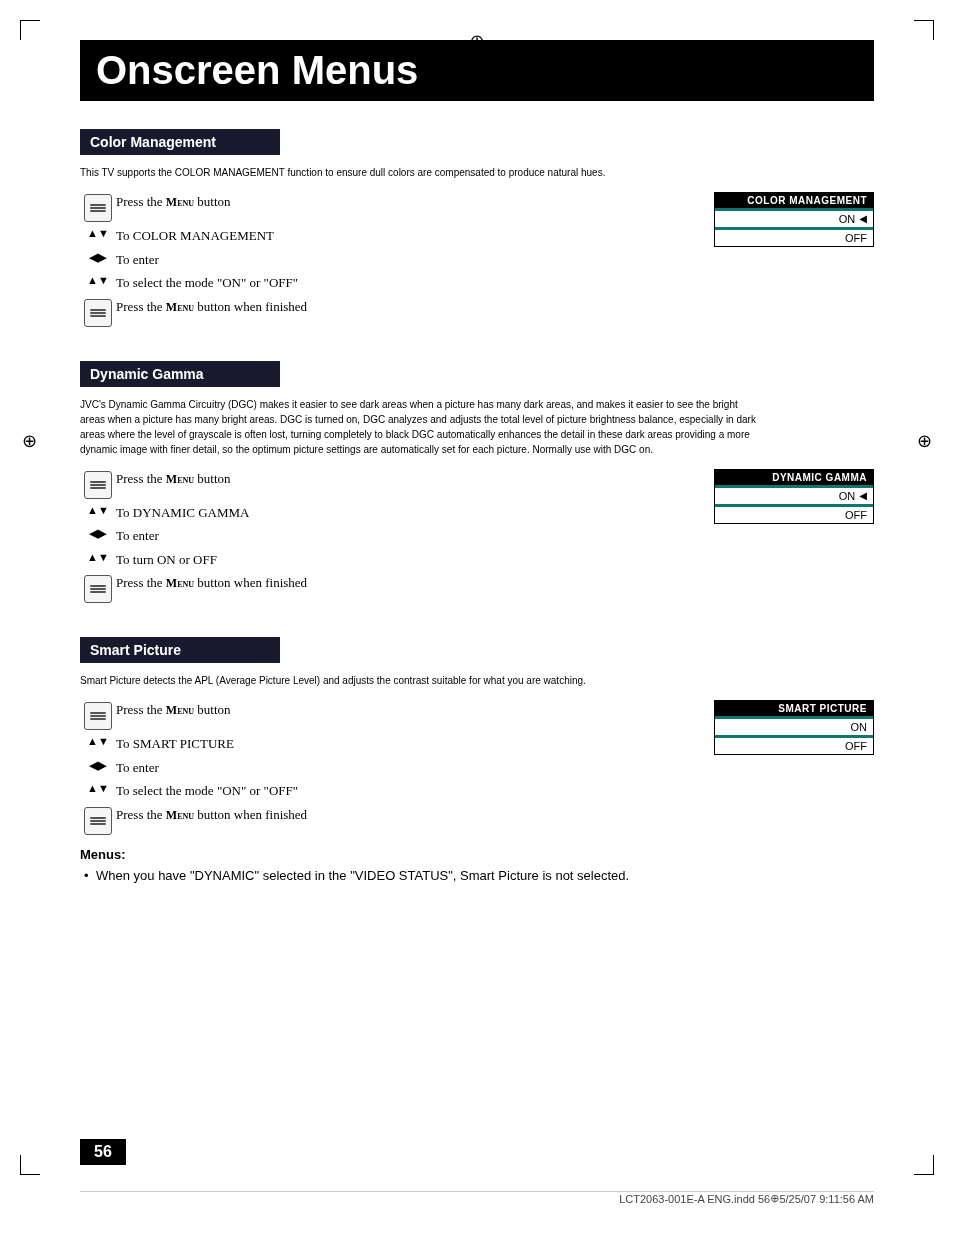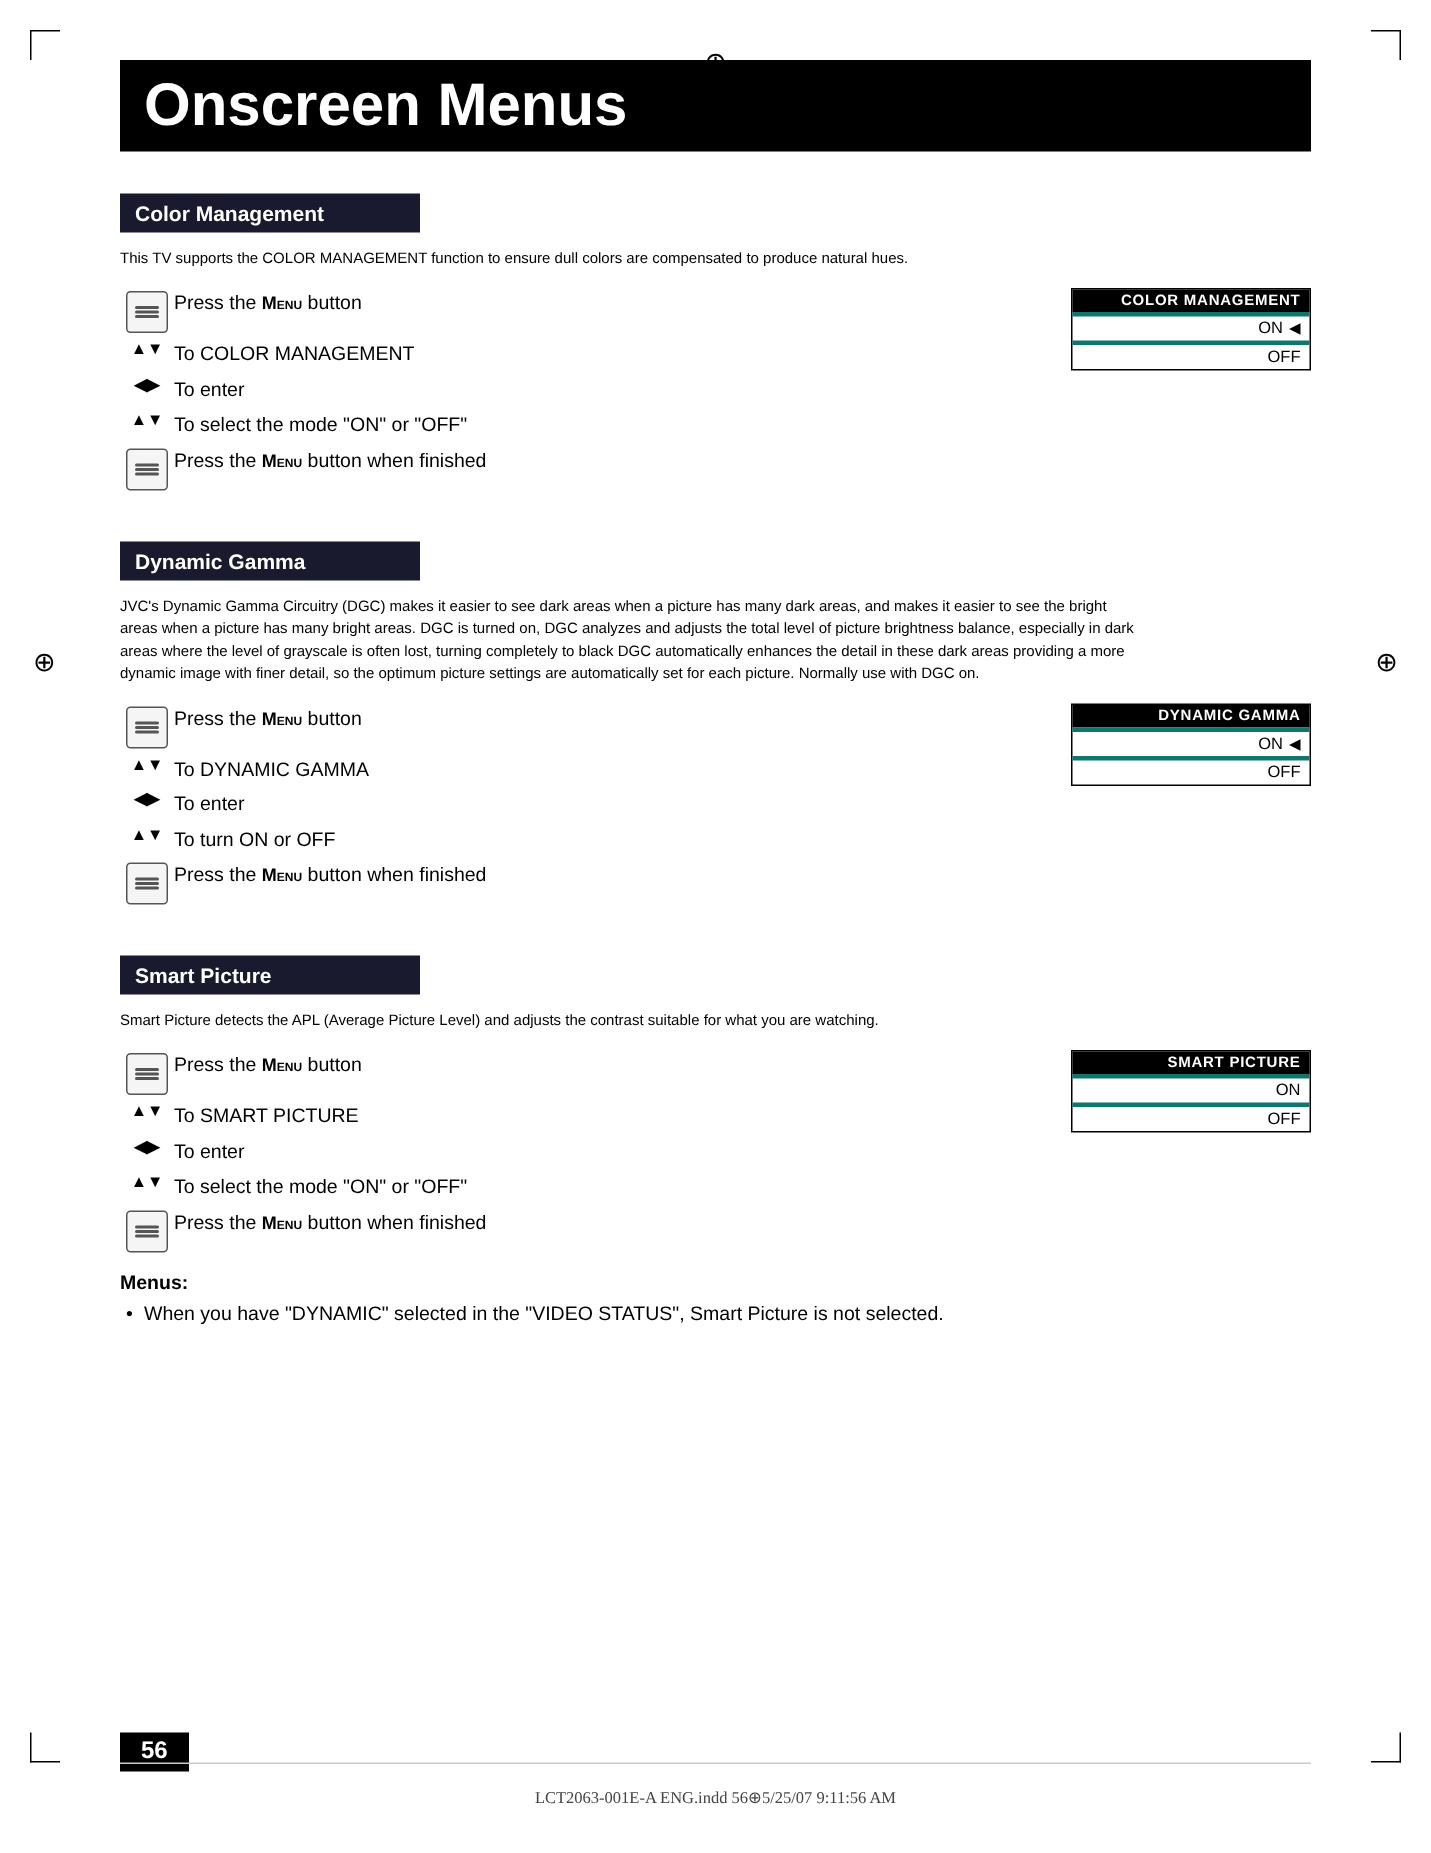--- a/index.html
+++ b/index.html
@@ -99,20 +99,21 @@
     }
 
     .instructions-left {
       flex: 1;
     }
 
     .instruction-row {
       display: flex;
       align-items: flex-start;
       margin-bottom: 4px;
+      font-family: Liberation Serif, serif;
     }
 
     .icon-cell {
       width: 36px;
       flex-shrink: 0;
       display: flex;
       align-items: center;
       justify-content: center;
       padding-top: 2px;
     }
@@ -182,45 +183,44 @@
       border-top: 3px solid #0f766e;
     }
     .tv-screen-row .arrow-right {
       margin-left: 4px;
       font-size: 10px;
     }
 
     
     .page-number-box {
       position: absolute;
-      bottom: 54px;
+      bottom: 70px;
       left: 80px;
       background: #000;
       color: #fff;
       font-size: 16px;
       font-weight: bold;
       padding: 4px 14px;
       min-width: 44px;
       text-align: center;
     }
 
     
     .footer {
       position: absolute;
       bottom: 30px;
       left: 80px;
       right: 80px;
       display: flex;
-      justify-content: center;
+      justify-content: flex-end;
       align-items: center;
       font-size: 11px;
       color: #444;
       border-top: 1px solid #ccc;
-      padding-top: 16px;
-      font-family: Liberation Serif, serif;
+      padding-top: 0;
     }
 
     .note-section {
       margin-top: 8px;
     }
     .note-label {
       font-weight: bold;
       font-size: 13px;
       margin-bottom: 4px;
     }

